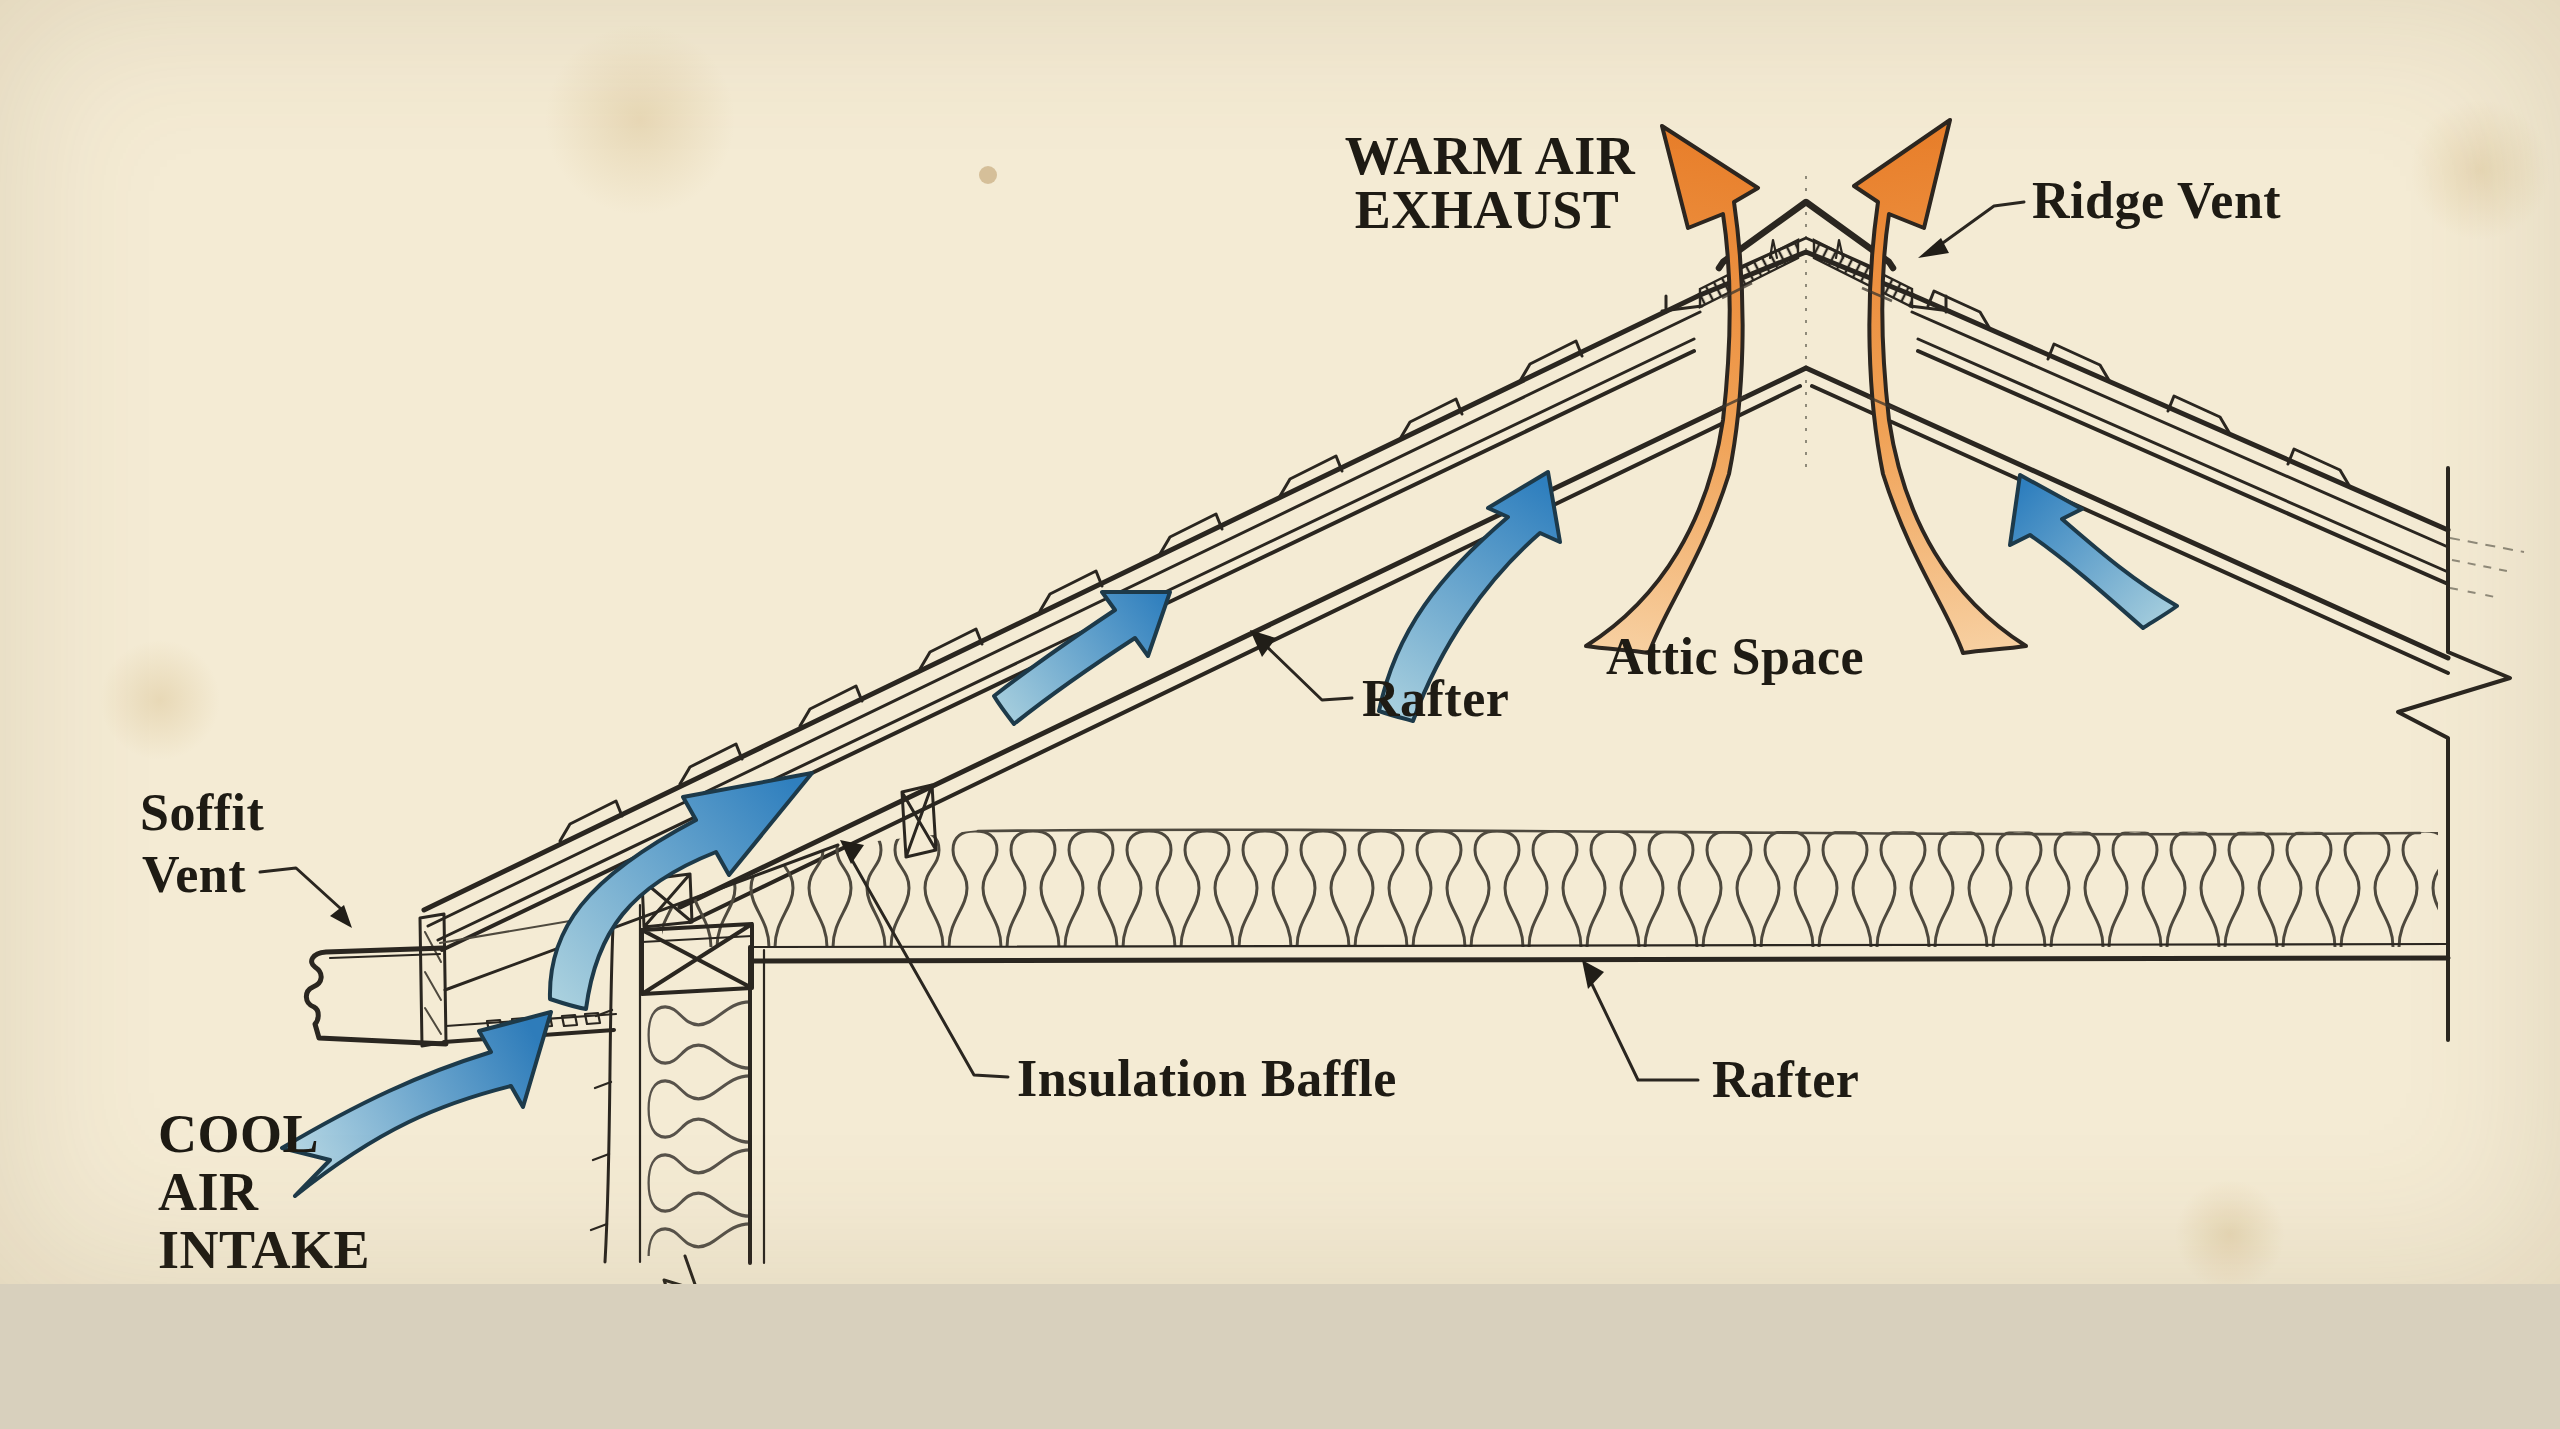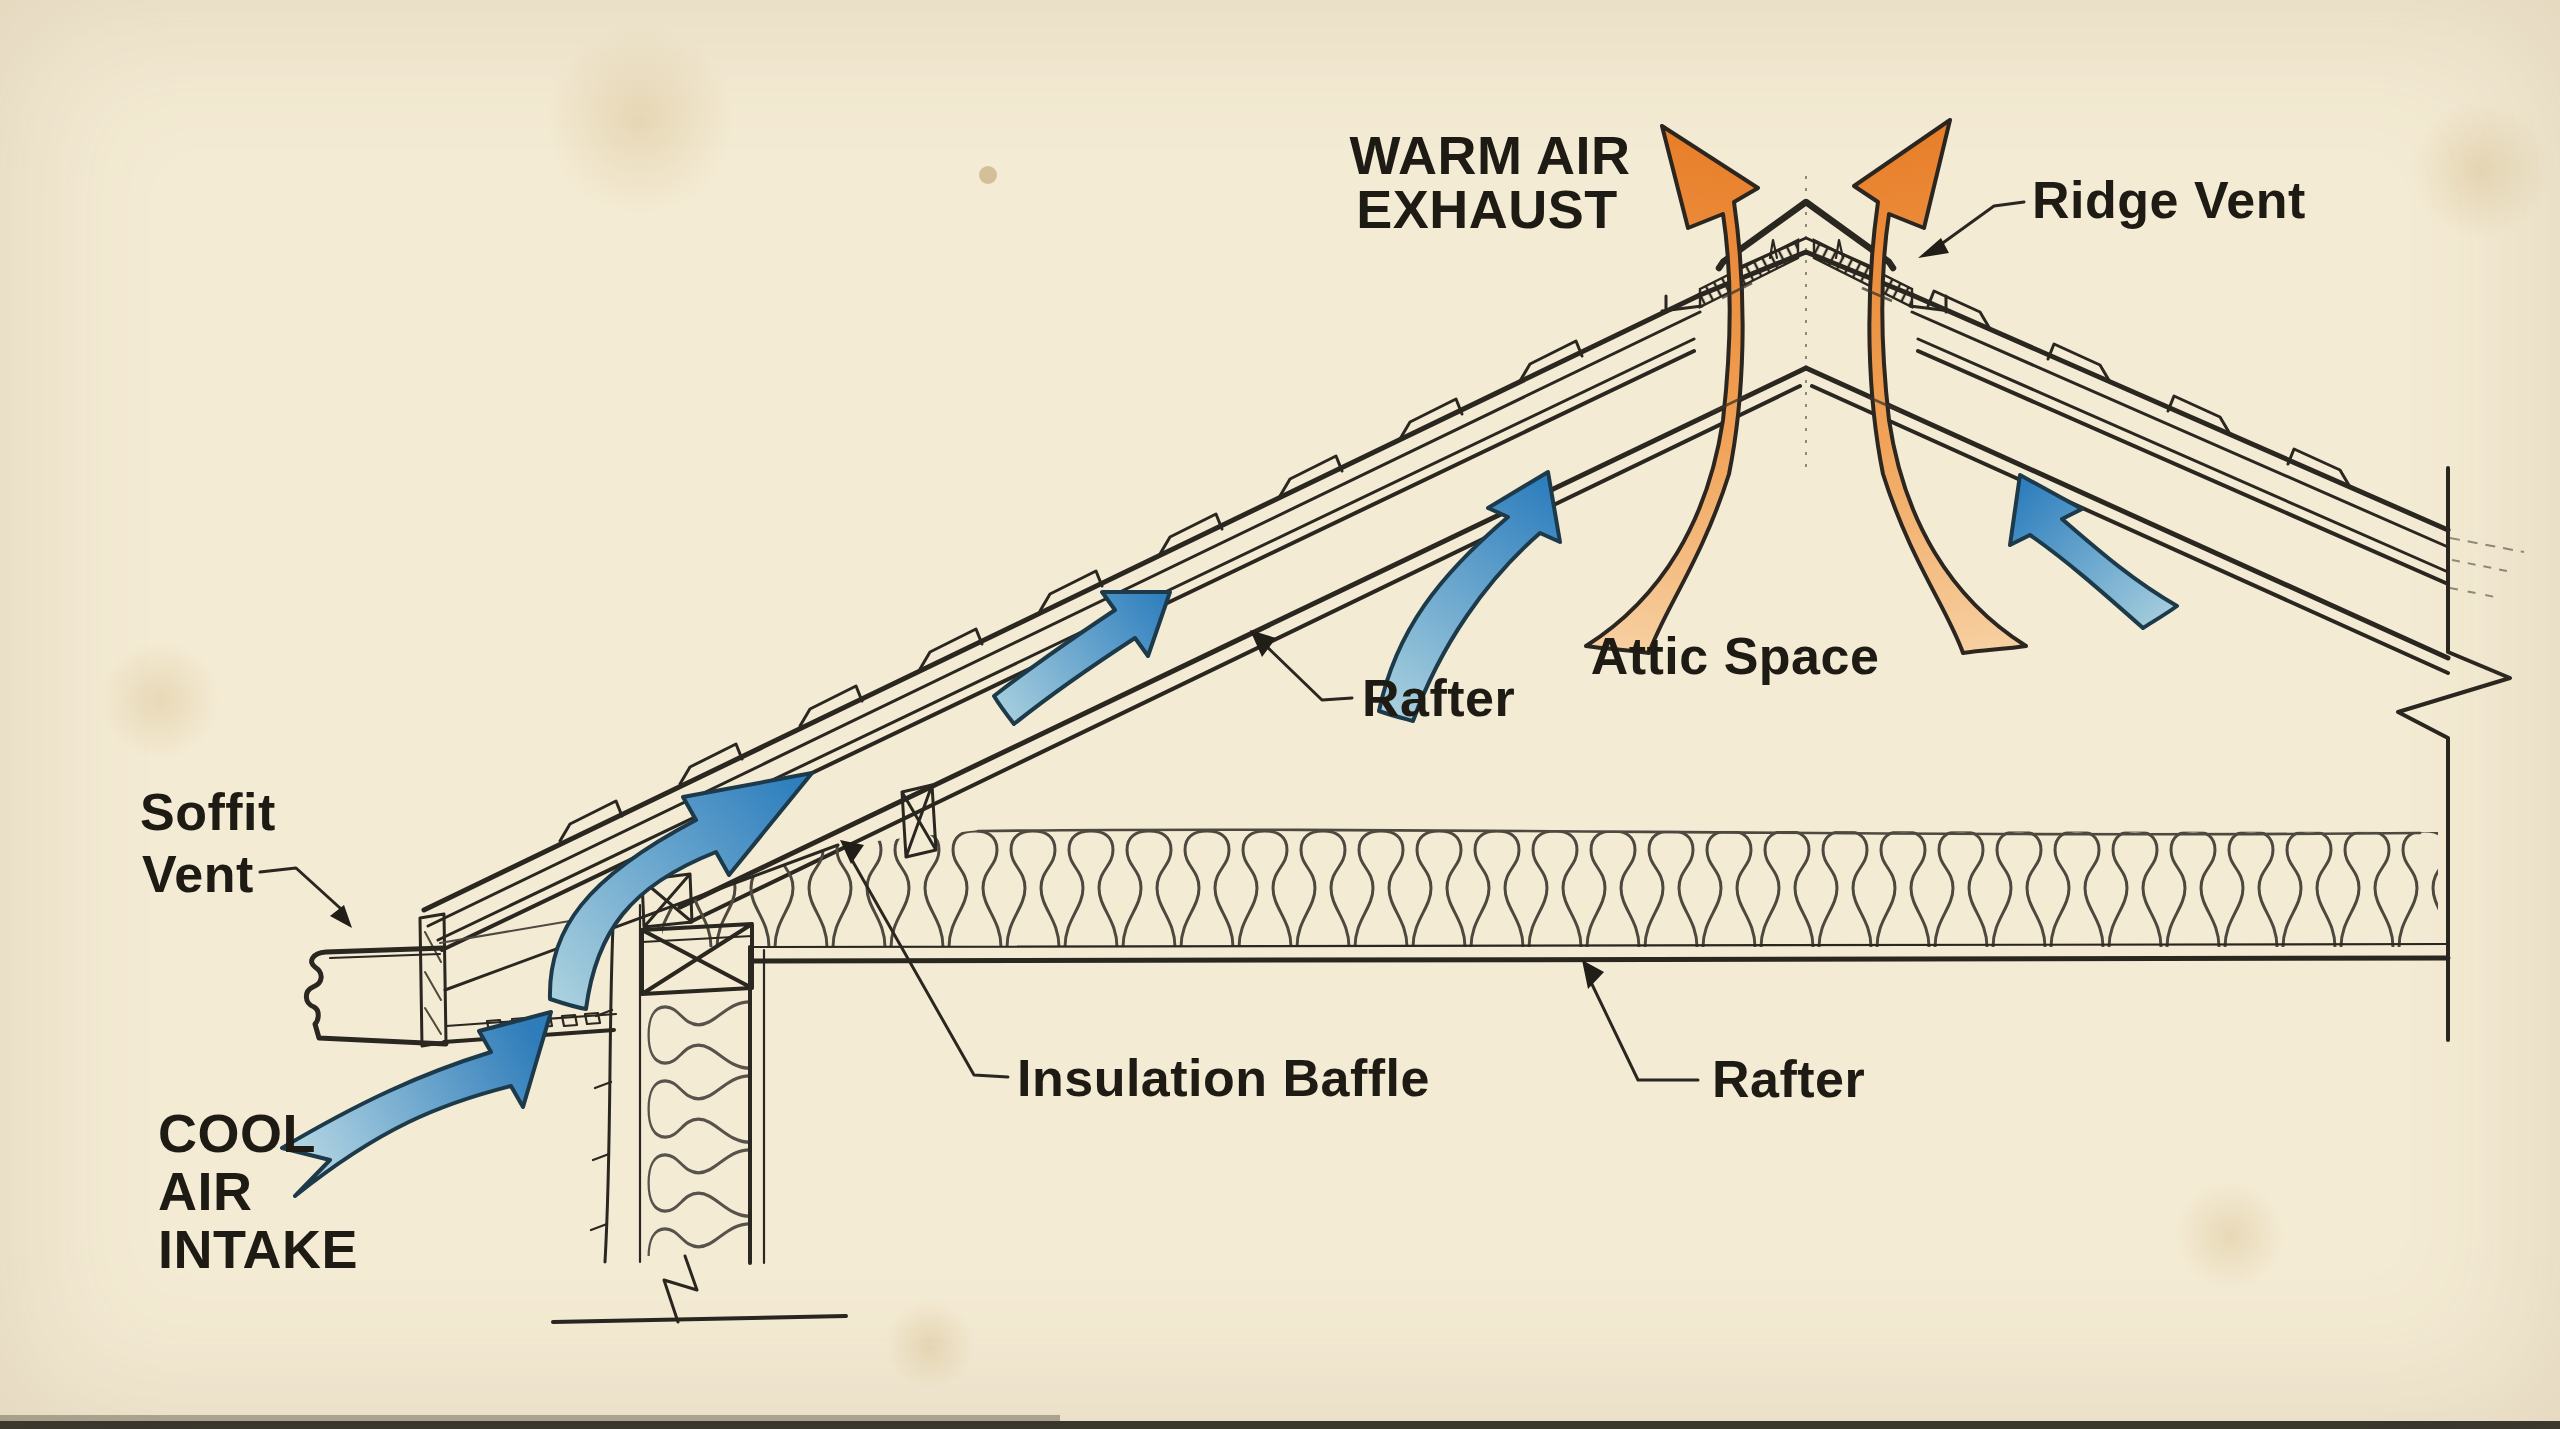--- a/index.html
+++ b/index.html
@@ -1,17 +1,17 @@
 <!DOCTYPE html>
 <html><head>
 <meta charset="utf-8">
 <style>
   html,body{margin:0;padding:0;background:#d8d0bd;}
-  .stage{position:relative;width:2560px;height:1429px;overflow:hidden;
-         font-family:Liberation Sans, sans-serif;}
+  .stage{position:relative;width:2560px;height:1284px;overflow:hidden;
+         font-family:Liberation Serif, serif;}
   .stage svg{position:absolute;inset:0;display:block;}
   .vignette{position:absolute;inset:0;pointer-events:none;
             box-shadow:inset 0 0 160px rgba(120,95,50,.16);}
   
   .ink{stroke:#2a2620;fill:none;stroke-linecap:round;stroke-linejoin:round;}
   .w2{stroke-width:2.2}.w3{stroke-width:3}.w4{stroke-width:4}
   .w5{stroke-width:5}.w6{stroke-width:6.5}
   .soft{stroke:#4e493e;fill:none;stroke-linecap:round;stroke-linejoin:round;}
   .faint{stroke:#8f8a7a;fill:none;}
   .lbl{fill:#1e1b14;font-weight:700;letter-spacing:.5px;}

